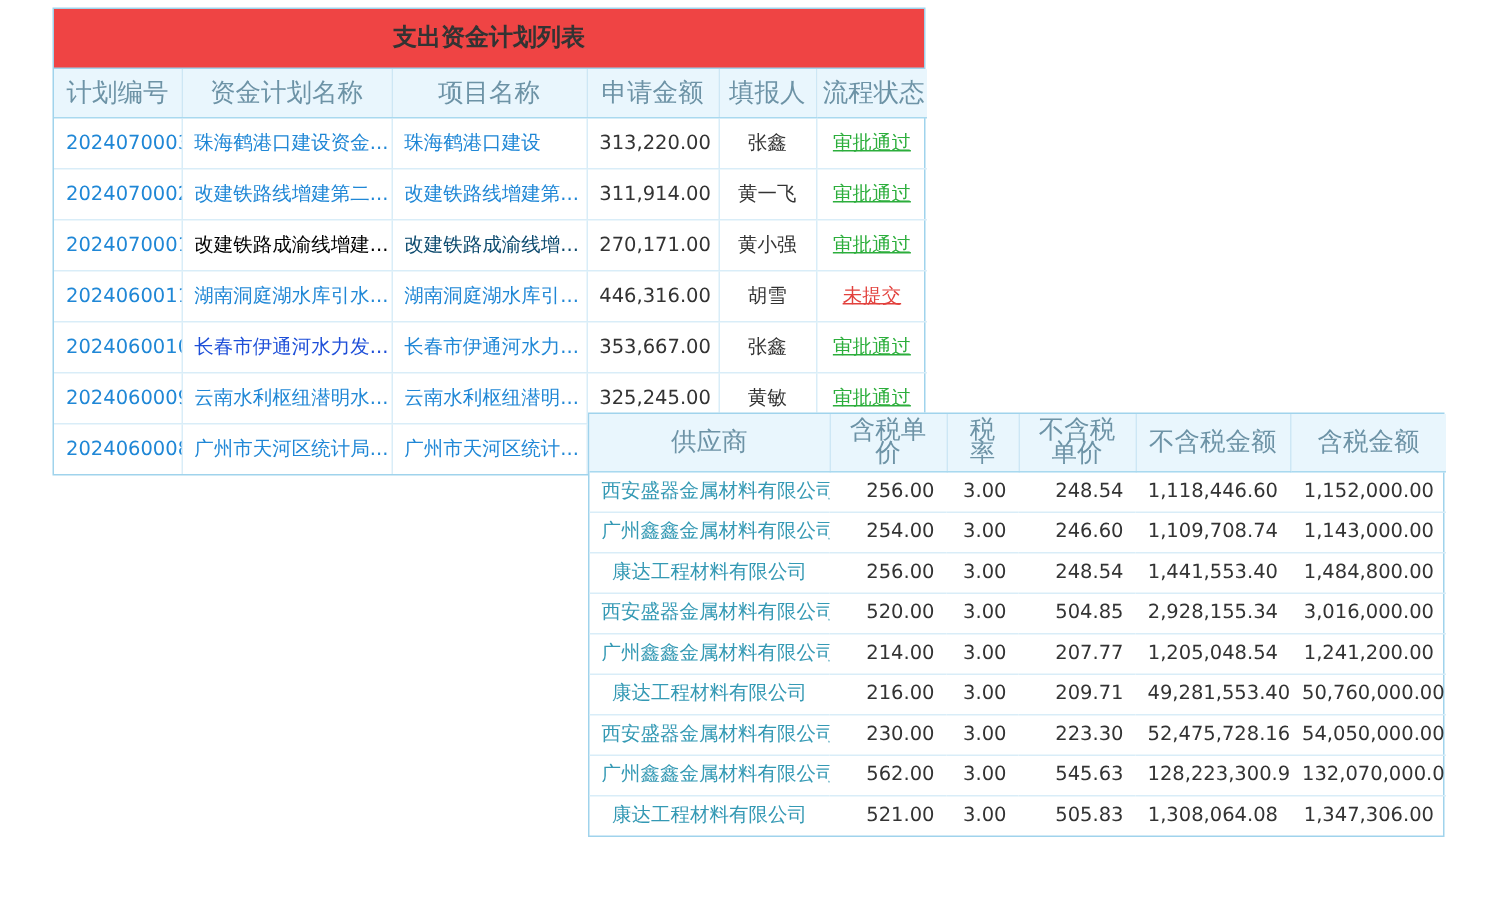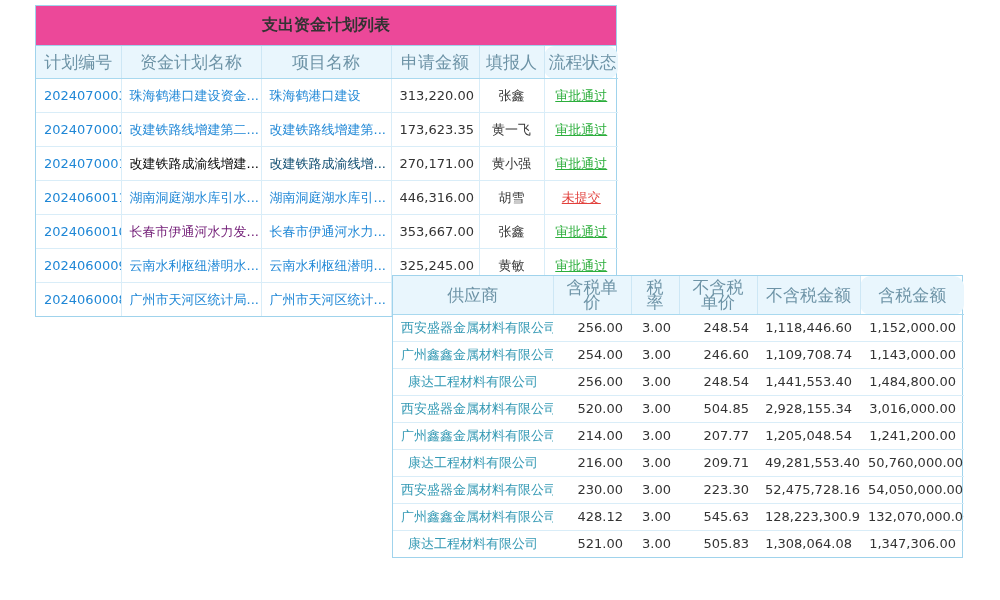--- a/index.html
+++ b/index.html
@@ -17,34 +17,34 @@
   }
   #expense-card { left: 35px; top: 5px; width: 582px; z-index: 1; }
   #material-card { left: 392px; top: 275px; width: 571px; z-index: 2; }
   .card-title {
     text-align: center;
     font-size: 16px;
     font-weight: bold;
     color: #333333;
     padding: 9px 0;
     border-bottom: 1px solid #a0d3ec;
-    background: #ec4899;
+    background: #ef4444;
   }
   table { border-collapse: collapse; width: 100%; table-layout: fixed; }
   th {
     background: #e9f6fd;
     color: #6d93a6;
     font-weight: normal;
     font-size: 17px;
     text-align: center;
     border-bottom: 1px solid #a9d9ef;
     border-right: 1px solid #cde7f5;
     vertical-align: middle;
   }
-  th:last-child { border-right: none; border-radius: 11px; }
+  th:last-child { border-right: none; }
   #expense-card th { padding: 8px 4px; line-height: 16px; white-space: nowrap; overflow: hidden; }
   #expense-card td {
     padding: 8px 8px;
     font-size: 13px;
     line-height: 17px;
     border-bottom: 1px solid #d9edf8;
     border-right: 1px solid #d9edf8;
     white-space: nowrap;
     overflow: hidden;
     color: #333333;
@@ -98,21 +98,21 @@
           <td class="al-l"><a class="link" style="color: rgb(31, 135, 214);">珠海鹤港口建设资金...</a></td>
           <td class="al-l"><a class="link" style="color: rgb(31, 135, 214);">珠海鹤港口建设</a></td>
           <td class="al-r">313,220.00</td>
           <td class="al-c">张鑫</td>
           <td class="al-c"><a class="status-link" style="color: rgb(44, 174, 60);">审批通过</a></td>
         </tr>
         <tr>
           <td class="al-c"><a class="link" style="color: rgb(31, 135, 214);">2024070002</a></td>
           <td class="al-l"><a class="link" style="color: rgb(31, 135, 214);">改建铁路线增建第二...</a></td>
           <td class="al-l"><a class="link" style="color: rgb(31, 135, 214);">改建铁路线增建第...</a></td>
-          <td class="al-r">173,623.35</td>
+          <td class="al-r">311,914.00</td>
           <td class="al-c">黄一飞</td>
           <td class="al-c"><a class="status-link" style="color: rgb(44, 174, 60);">审批通过</a></td>
         </tr>
         <tr>
           <td class="al-c"><a class="link" style="color: rgb(31, 135, 214);">2024070001</a></td>
           <td class="al-l"><a class="link" style="color: #000000;">改建铁路成渝线增建...</a></td>
           <td class="al-l"><a class="link" style="color: #0c4a6e;">改建铁路成渝线增...</a></td>
           <td class="al-r">270,171.00</td>
           <td class="al-c">黄小强</td>
           <td class="al-c"><a class="status-link" style="color: rgb(44, 174, 60);">审批通过</a></td>
@@ -120,21 +120,21 @@
         <tr>
           <td class="al-c"><a class="link" style="color: rgb(31, 135, 214);">2024060011</a></td>
           <td class="al-l"><a class="link" style="color: rgb(31, 135, 214);">湖南洞庭湖水库引水...</a></td>
           <td class="al-l"><a class="link" style="color: rgb(31, 135, 214);">湖南洞庭湖水库引...</a></td>
           <td class="al-r">446,316.00</td>
           <td class="al-c">胡雪</td>
           <td class="al-c"><a class="status-link" style="color: rgb(226, 65, 61);">未提交</a></td>
         </tr>
         <tr>
           <td class="al-c"><a class="link" style="color: rgb(31, 135, 214);">2024060010</a></td>
-          <td class="al-l"><a class="link" style="color: #701a75;">长春市伊通河水力发...</a></td>
+          <td class="al-l"><a class="link" style="color: #1d4ed8;">长春市伊通河水力发...</a></td>
           <td class="al-l"><a class="link" style="color: rgb(31, 135, 214);">长春市伊通河水力...</a></td>
           <td class="al-r">353,667.00</td>
           <td class="al-c">张鑫</td>
           <td class="al-c"><a class="status-link" style="color: rgb(44, 174, 60);">审批通过</a></td>
         </tr>
         <tr>
           <td class="al-c"><a class="link" style="color: rgb(31, 135, 214);">2024060009</a></td>
           <td class="al-l"><a class="link" style="color: rgb(31, 135, 214);">云南水利枢纽潜明水...</a></td>
           <td class="al-l"><a class="link" style="color: rgb(31, 135, 214); text-align: center;">云南水利枢纽潜明...</a></td>
           <td class="al-r">325,245.00</td>
@@ -225,21 +225,21 @@
         <tr>
           <td class="al-c"><a class="supplier-link" style="color: rgb(52, 153, 180);">西安盛器金属材料有限公司</a></td>
           <td class="al-r">230.00</td>
           <td class="al-r">3.00</td>
           <td class="al-r">223.30</td>
           <td class="al-r">52,475,728.16</td>
           <td class="al-r">54,050,000.00</td>
         </tr>
         <tr>
           <td class="al-c"><a class="supplier-link" style="color: rgb(52, 153, 180);">广州鑫鑫金属材料有限公司</a></td>
-          <td class="al-r">428.12</td>
+          <td class="al-r">562.00</td>
           <td class="al-r">3.00</td>
           <td class="al-r">545.63</td>
           <td class="al-r">128,223,300.97</td>
           <td class="al-r">132,070,000.00</td>
         </tr>
         <tr>
           <td class="al-c"><a class="supplier-link" style="color: rgb(52, 153, 180);">康达工程材料有限公司</a></td>
           <td class="al-r">521.00</td>
           <td class="al-r">3.00</td>
           <td class="al-r">505.83</td>

